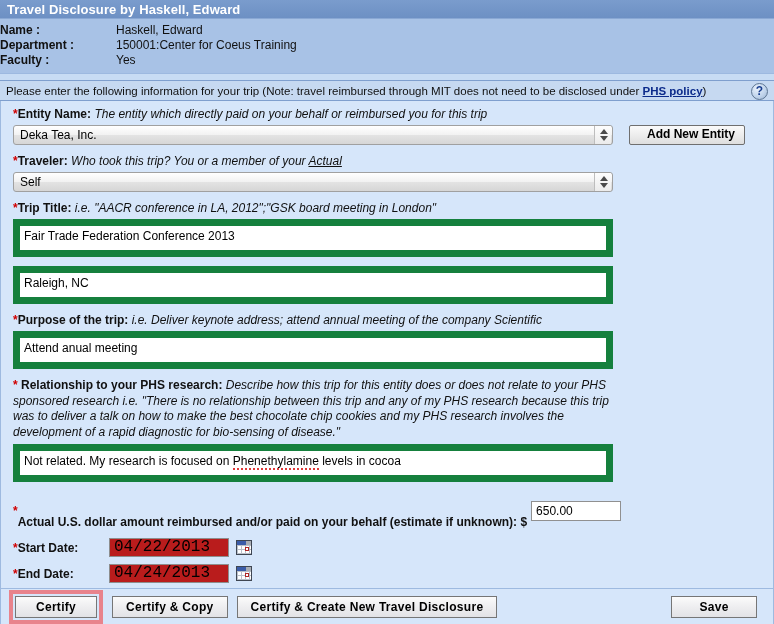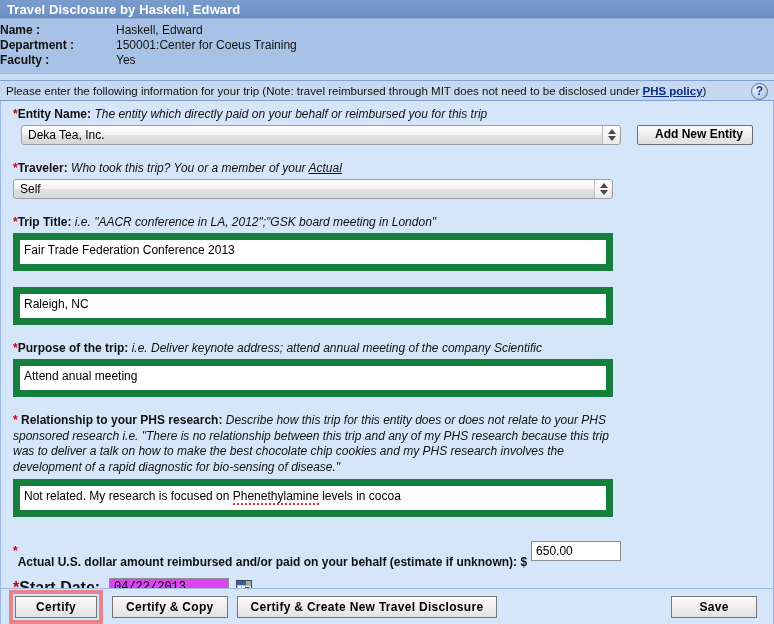--- a/index.html
+++ b/index.html
@@ -120,28 +120,27 @@
     color: #d00000;
     font-weight: bold;
   }
   .lbl-strong { font-weight: bold; }
   .lbl-hint {
     font-style: italic;
     font-weight: normal;
   }
   .lbl-hint u { text-decoration: underline; }
 
-  .field-block { margin-bottom: 16px; }
+  .field-block { margin-bottom: 9px; }
 
   
   .sel-row {
     display: flex;
     align-items: flex-start;
     gap: 16px;
-    justify-content: center;
   }
   .aqua-select {
     position: relative;
     width: 600px;
     height: 20px;
     background: linear-gradient(to bottom, #ffffff 0%, #f2f2f2 48%, #e3e3e3 52%, #d6d6d6 100%);
     border: 1px solid #a0a0a0;
     border-radius: 3px;
     box-sizing: border-box;
     font-size: 12px;
@@ -255,32 +254,32 @@
   }
 
   
   .date-row {
     display: flex;
     align-items: center;
     margin-bottom: 7px;
   }
   .date-label {
     width: 96px;
-    font-size: 16px;
+    font-size: 12px;
     font-weight: bold;
     color: #111;
   }
   .date-input {
     width: 120px;
     height: 19px;
-    background: #d946ef;
+    background: #b91c1c;
     border: 1px solid #8d8d8d;
     box-sizing: border-box;
     font-family: "Liberation Mono", monospace;
-    font-size: 12px;
+    font-size: 16px;
     line-height: 17px;
     padding: 0 4px;
     color: #000;
   }
   .cal-icon {
     position: relative;
     width: 16px;
     height: 15px;
     margin-left: 7px;
     background: #f4f4f4;

